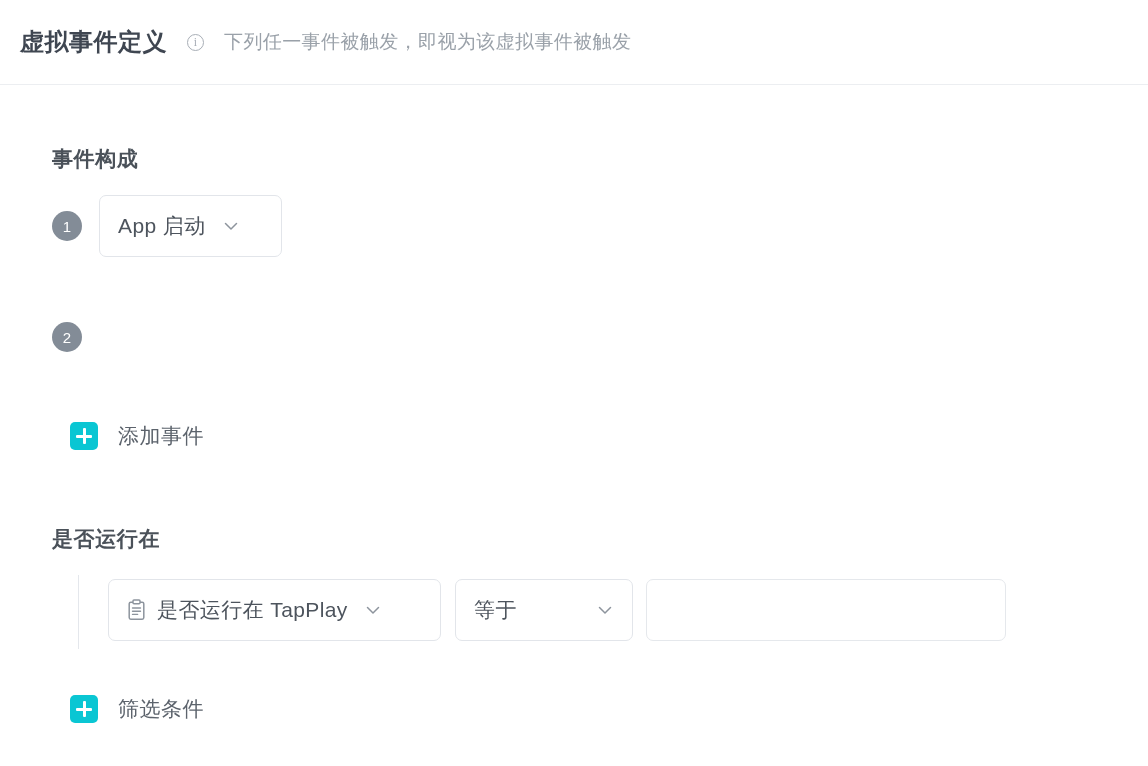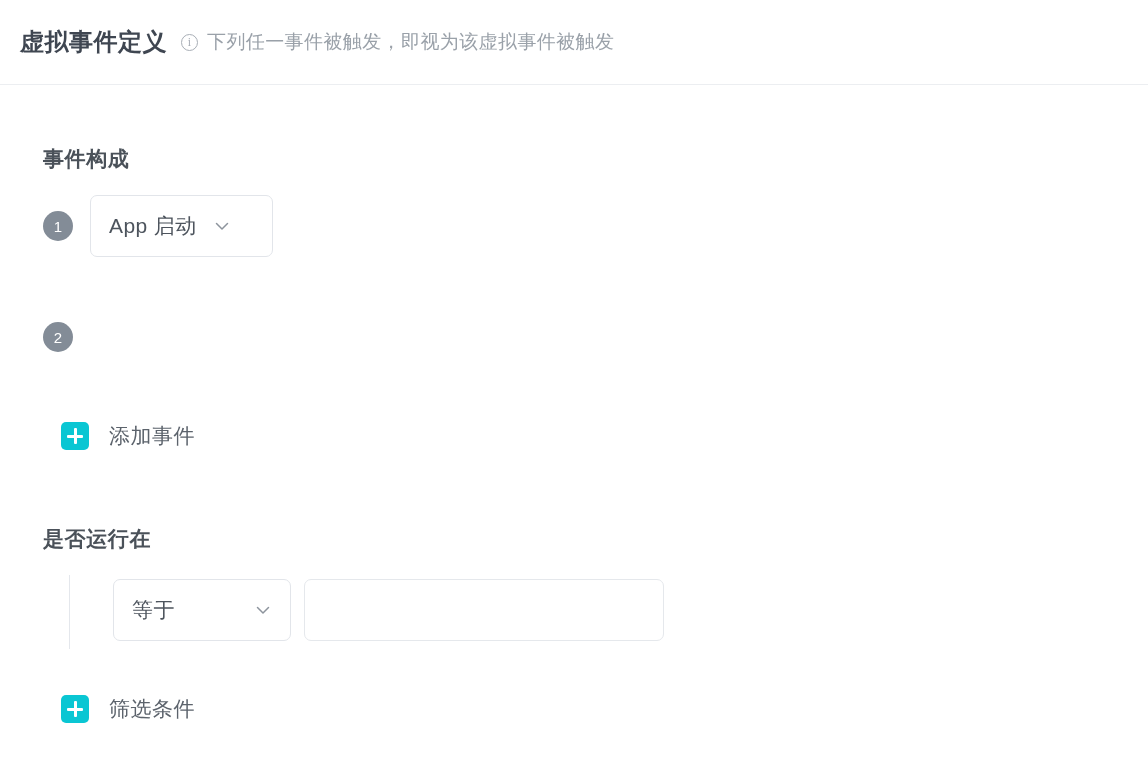--- a/index.html
+++ b/index.html
@@ -22,20 +22,21 @@
 
   
   .header {
     position: absolute;
     left: 0; top: 0;
     width: 1148px; height: 85px;
     border-bottom: 1px solid #eceef1;
     display: flex;
     align-items: center;
     padding-left: 20px;
+    gap: 6px;
   }
   .header-title {
     font-size: 24px;
     font-weight: bold;
     color: #3f4651;
     letter-spacing: 0.5px;
     white-space: nowrap;
   }
   .header-hint {
     display: flex;
@@ -50,28 +51,28 @@
     display: inline-flex;
     align-items: center;
     justify-content: center;
     font-size: 12px;
     color: #a8aeb6;
     line-height: 1;
     font-family: "Liberation Serif", serif;
     flex: none;
   }
   .header-hint-text {
-    margin-left: 9px;
+    margin-left: 20px;
     font-size: 19px;
     color: #9aa1a9;
     letter-spacing: 0.4px;
   }
 
   
-  .body { position: absolute; left: 7px; top: 85px; width: 1042px; }
+  .body { position: absolute; left: 16px; top: 85px; width: 1042px; }
 
   .section { position: relative; }
 
   .section-title {
     font-size: 21px;
     font-weight: bold;
     color: #4a5159;
     letter-spacing: 0.6px;
   }
 
@@ -256,20 +257,37 @@
     </div>
 
     <div class="section" id="sec-filters">
       <div class="section-title">是否运行在</div>
 
       <div class="filter-wrap">
         <div class="filter-connector"></div>
 
         <div class="filter-row">
 
+          <div class="field field-property">
+            <span class="clipboard-icon">
+              <svg viewBox="0 0 19 22" width="19" height="22">
+                <rect x="2.2" y="3.2" width="14.6" height="17" rx="1.6" fill="none" stroke="#8d949d" stroke-width="1.5"></rect>
+                <rect x="6" y="1.1" width="7" height="3.6" rx="1" fill="#ffffff" stroke="#8d949d" stroke-width="1.5"></rect>
+                <line x1="5.5" y1="9" x2="13.5" y2="9" stroke="#8d949d" stroke-width="1.4" stroke-linecap="round"></line>
+                <line x1="5.5" y1="12.2" x2="13.5" y2="12.2" stroke="#8d949d" stroke-width="1.4" stroke-linecap="round"></line>
+                <line x1="5.5" y1="15.4" x2="10.6" y2="15.4" stroke="#8d949d" stroke-width="1.4" stroke-linecap="round"></line>
+              </svg>
+            </span>
+            <span class="label">是否运行在 TapPlay</span>
+            <span class="chevron">
+              <svg viewBox="0 0 18 18" width="18" height="18">
+                  <path d="M3.5 6.5 L9 12 L14.5 6.5" fill="none" stroke="#8d949d" stroke-width="1.5" stroke-linecap="round" stroke-linejoin="round"></path>
+                </svg>
+            </span>
+          </div>
 
           <div class="field field-operator">
             <span class="label">等于</span>
             <span class="chevron">
               <svg viewBox="0 0 18 18" width="18" height="18">
                   <path d="M3.5 6.5 L9 12 L14.5 6.5" fill="none" stroke="#8d949d" stroke-width="1.5" stroke-linecap="round" stroke-linejoin="round"></path>
                 </svg>
             </span>
           </div>
 

